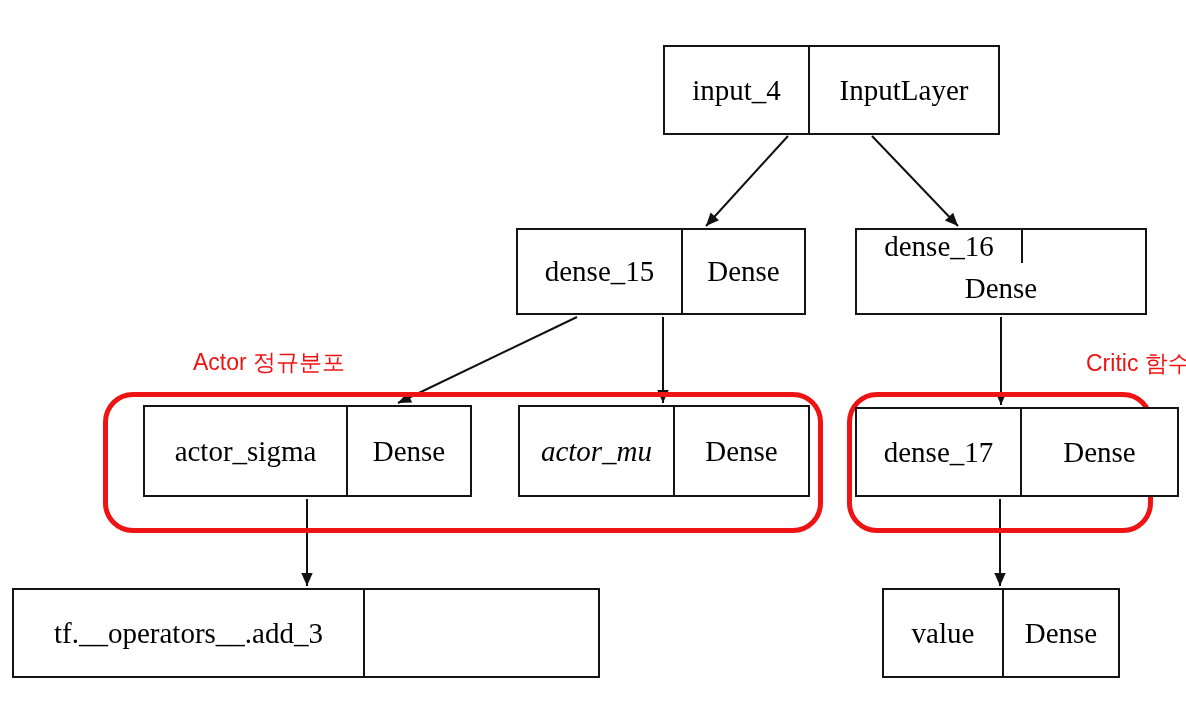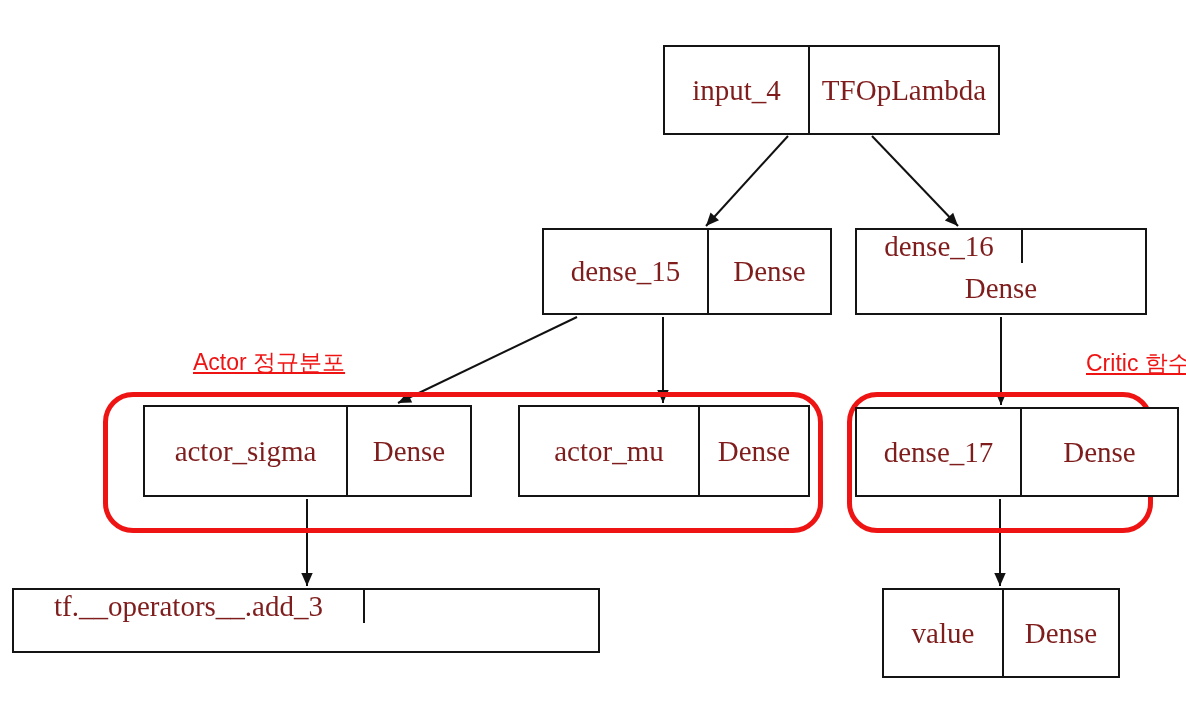--- a/index.html
+++ b/index.html
@@ -27,21 +27,21 @@
     stroke-width: 2;
     fill: none;
   }
   .node {
     position: absolute;
     display: flex;
     box-sizing: border-box;
     border: 2px solid #141414;
     background: #ffffff;
     font-size: 29px;
-    color: #7f1d1d;
+    color: #000000;
   }
   .node .cell {
     display: flex;
     align-items: center;
     justify-content: center;
     box-sizing: border-box;
     white-space: nowrap;
   }
   .node .cell-name {
     border-right: 2px solid #141414;
@@ -55,21 +55,20 @@
     border: 5px solid #ee1414;
     border-radius: 30px;
     background: transparent;
   }
   .hl-label {
     position: absolute;
     font-family: "Liberation Sans", sans-serif;
     font-size: 23px;
     color: #ee1414;
     white-space: nowrap;
-    text-decoration: underline;
   }
 </style>
 </head>
 <body>
 
 <div id="canvas">
 
   <svg id="edges" viewBox="0 0 1186 705">
     <defs>
       <marker id="arrow" viewBox="0 0 10 10" refX="10" refY="5" markerWidth="19" markerHeight="13" orient="auto" markerUnits="userSpaceOnUse">
@@ -86,49 +85,49 @@
   </svg>
 
   <div class="hl" style="left:103px; top:392px; width:720px; height:141px;"></div>
   <div class="hl" style="left:847px; top:392px; width:306px; height:141px;"></div>
 
   <div class="hl-label" style="left:193px; top:347px;">Actor 정규분포</div>
   <div class="hl-label" style="left:1057px; top:348px;margin-left:29px;">Critic 함수</div>
 
   <div class="node" style="left:663px; top:45px; width:337px; height:90px;">
     <div class="cell cell-name" style="width:145px;">input_4</div>
-    <div class="cell cell-type">TFOpLambda</div>
+    <div class="cell cell-type">InputLayer</div>
   </div>
 
-  <div class="node" style="left:542px; top:228px; width:290px; height:87px;">
+  <div class="node" style="left:516px; top:228px; width:290px; height:87px;">
     <div class="cell cell-name" style="width:165px;">dense_15</div>
     <div class="cell cell-type">Dense</div>
   </div>
 
   <div class="node" style="left:855px; top:228px; width:292px; height:87px;flex-direction:column;">
     <div class="cell cell-name" style="width:166px;">dense_16</div>
     <div class="cell cell-type">Dense</div>
   </div>
 
   <div class="node" style="left:143px; top:405px; width:329px; height:92px;">
     <div class="cell cell-name" style="width:203px;">actor_sigma</div>
     <div class="cell cell-type">Dense</div>
   </div>
 
   <div class="node" style="left:518px; top:405px; width:292px; height:92px;">
-    <div class="cell cell-name" style="width:180px;">actor_mu</div>
+    <div class="cell cell-name" style="width:155px;font-style:italic;">actor_mu</div>
     <div class="cell cell-type">Dense</div>
   </div>
 
   <div class="node" style="left:855px; top:407px; width:324px; height:90px;">
     <div class="cell cell-name" style="width:165px;">dense_17</div>
     <div class="cell cell-type">Dense</div>
   </div>
 
-  <div class="node" style="left:12px; top:588px; width:588px; height:65px;flex-direction:column;">
+  <div class="node" style="left:12px; top:588px; width:588px; height:90px;">
     <div class="cell cell-name" style="width:351px;">tf.__operators__.add_3</div>
   </div>
 
   <div class="node" style="left:882px; top:588px; width:238px; height:90px;">
     <div class="cell cell-name" style="width:120px;">value</div>
     <div class="cell cell-type">Dense</div>
   </div>
 
 </div>
 

